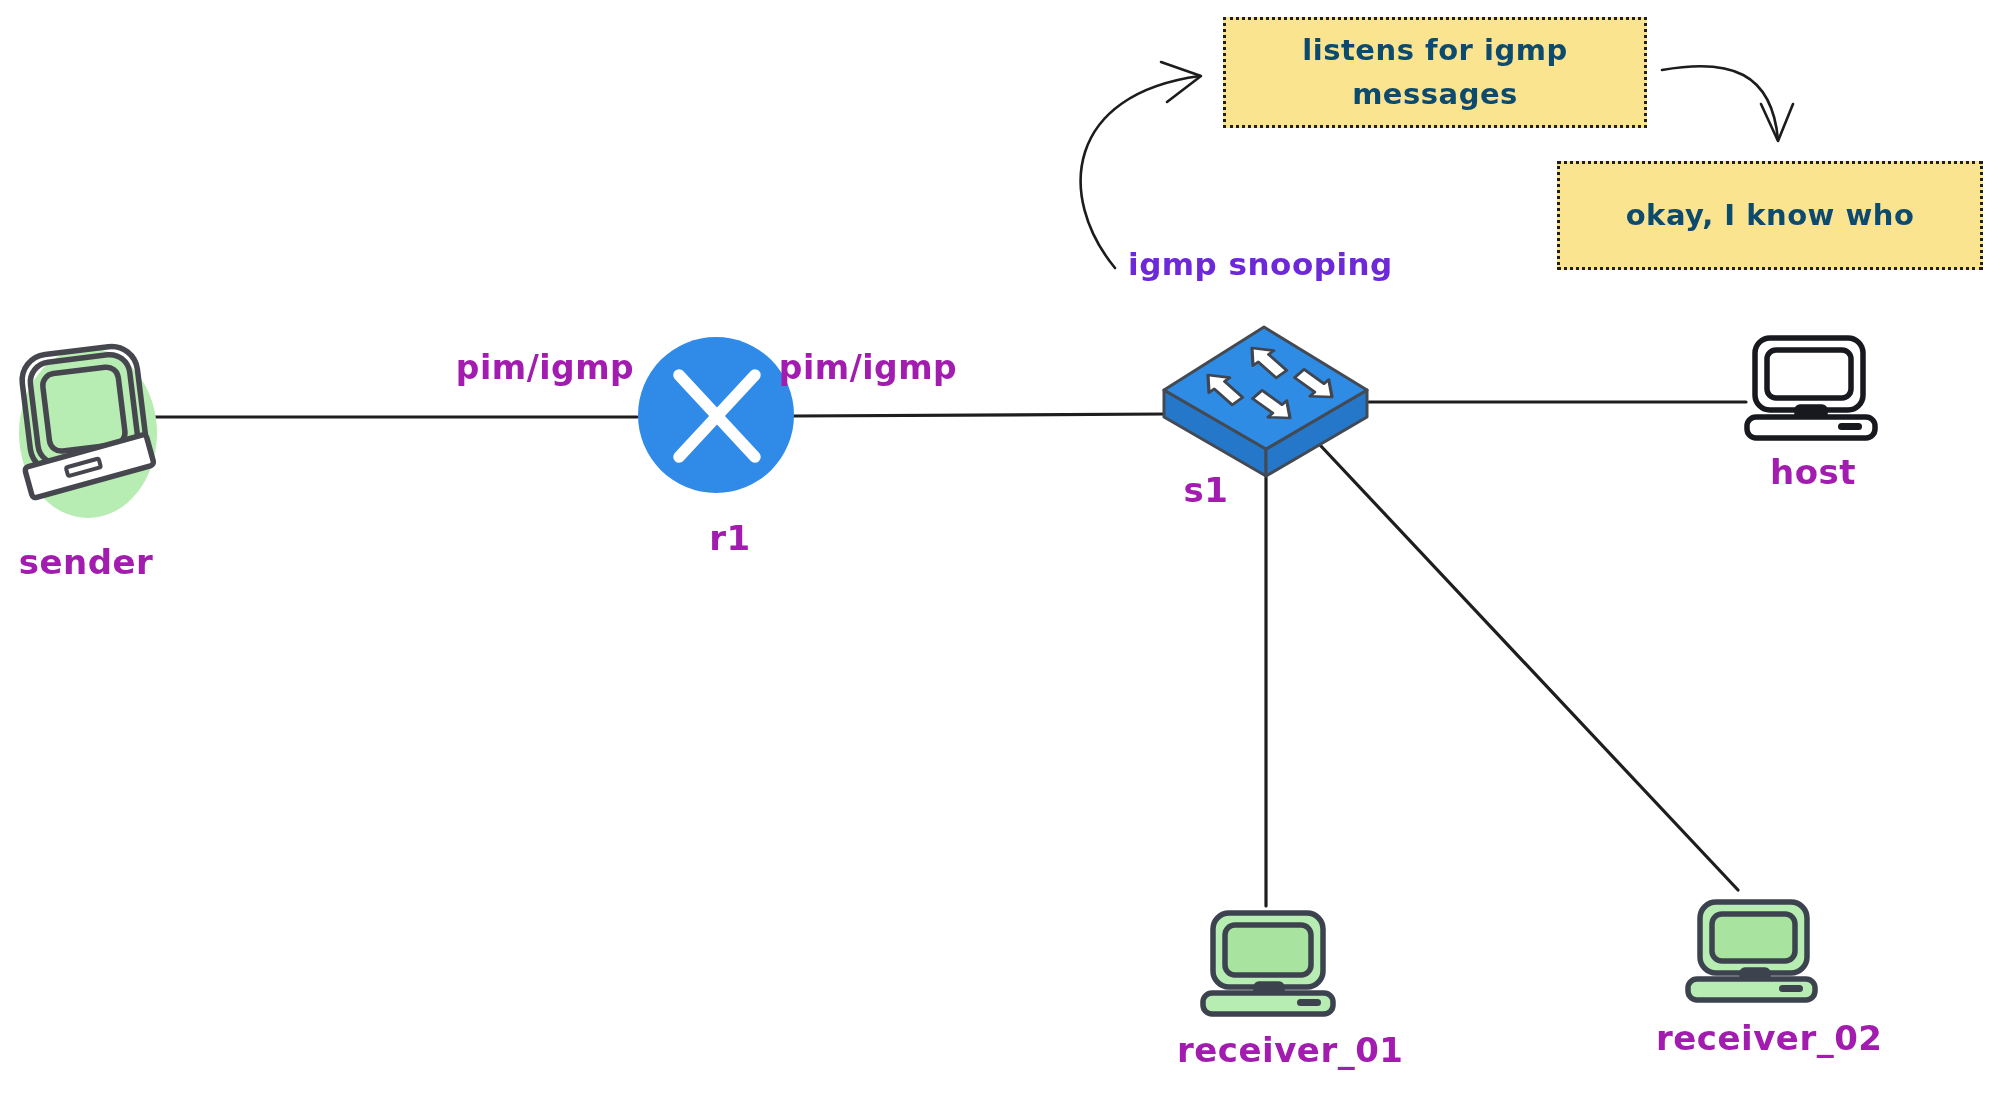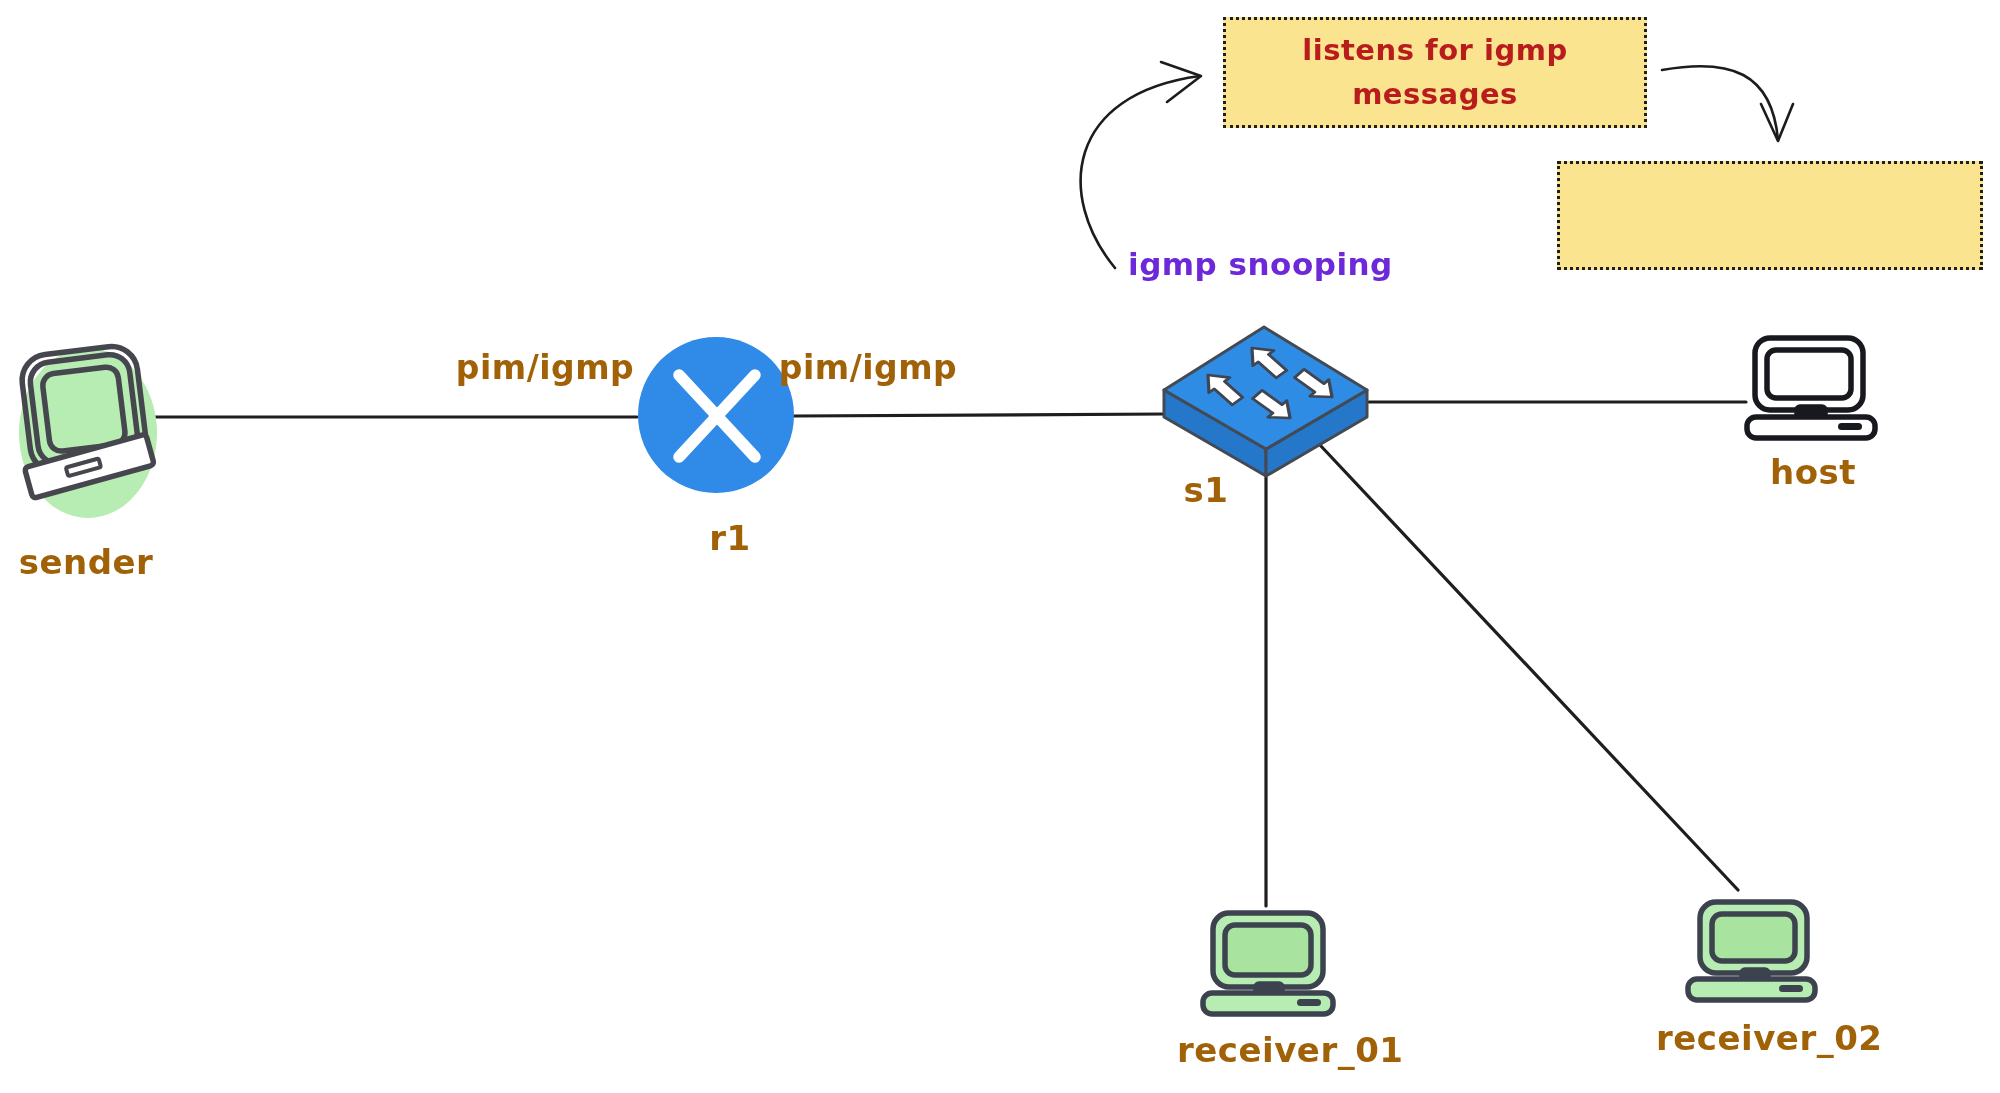--- a/index.html
+++ b/index.html
@@ -9,39 +9,39 @@
     background:#ffffff;
     overflow:hidden;
     font-family:"DejaVu Sans", sans-serif;
   }
   #diagram-svg{position:absolute;left:0;top:0;}
   .label{
     position:absolute;
     text-align:center;
     font-size:34px;
     font-weight:600;
-    color:#a16207;
+    color:#a21caf;
     letter-spacing:0.5px;
     line-height:1.2;
     white-space:nowrap;
   }
   .link-label{font-size:33px;}
   .red-label{color:#6d28d9;font-size:31px;}
   .note{
     position:absolute;
     box-sizing:border-box;
     background:#fbe490;
     border:3px dotted #1f1f1f;
     display:flex;
     flex-direction:column;
     align-items:center;
     justify-content:center;
     font-size:29px;
     font-weight:600;
-    color:#b91c1c;
+    color:#0c4a6e;
     line-height:1.5;
     text-align:center;
     letter-spacing:0.5px;
   }
 </style>
 </head>
 <body>
 
 <div class="stage">
 
@@ -139,15 +139,16 @@
   <div class="label link-label" style="left:768px;top:348px;width:200px;">pim/igmp</div>
 
   <div class="label red-label" style="left:1128px;top:246px;width:260px;">igmp snooping</div>
 
   <div class="note" style="left:1223px;top:17px;width:424px;height:111px;">
     <div>listens for igmp</div>
     <div>messages</div>
   </div>
 
   <div class="note" style="left:1557px;top:161px;width:426px;height:109px;">
+    <div>okay, I know who</div>
   </div>
 
 </div>
 
 </body></html>

